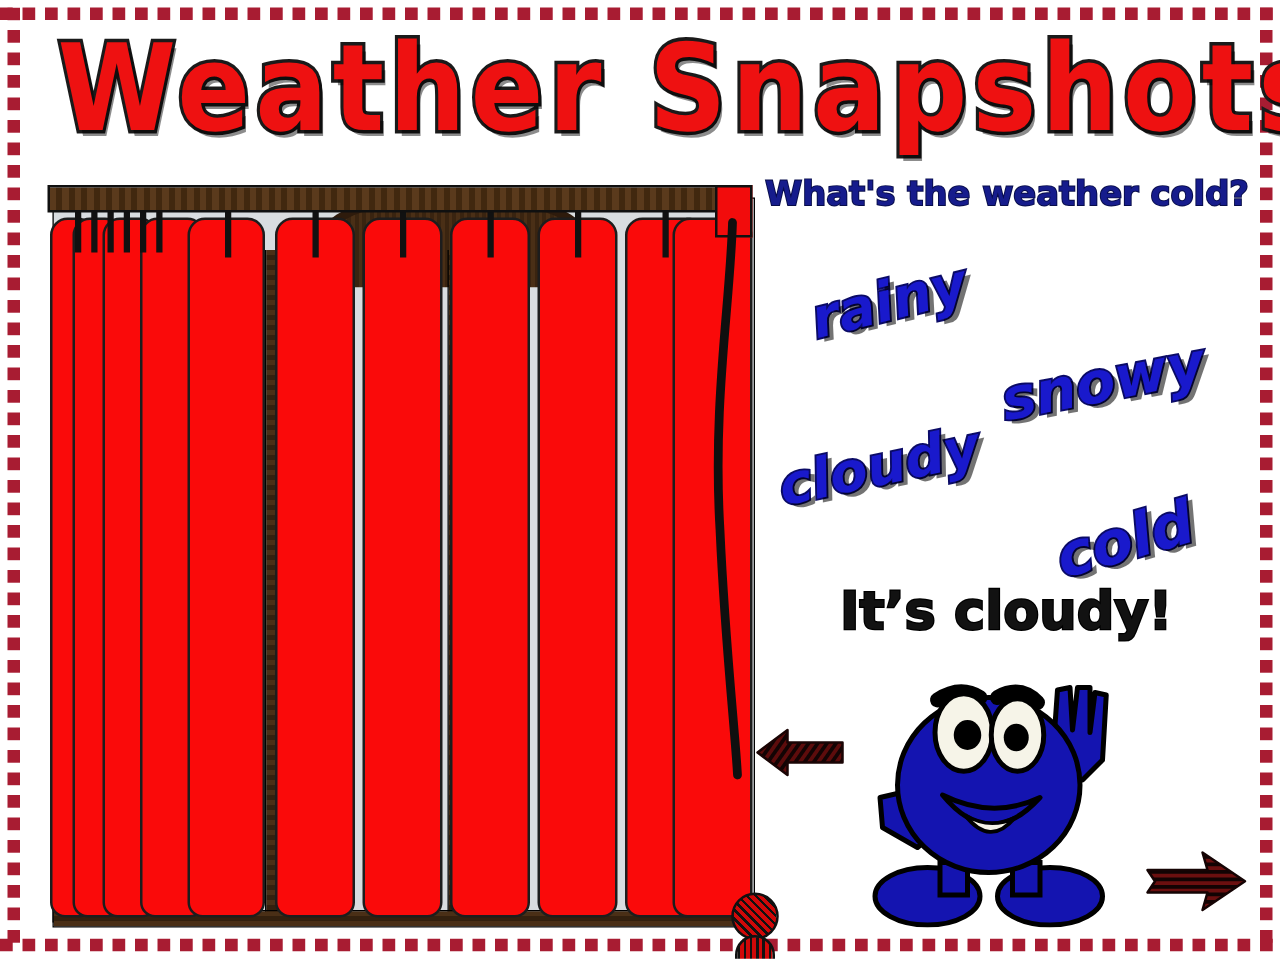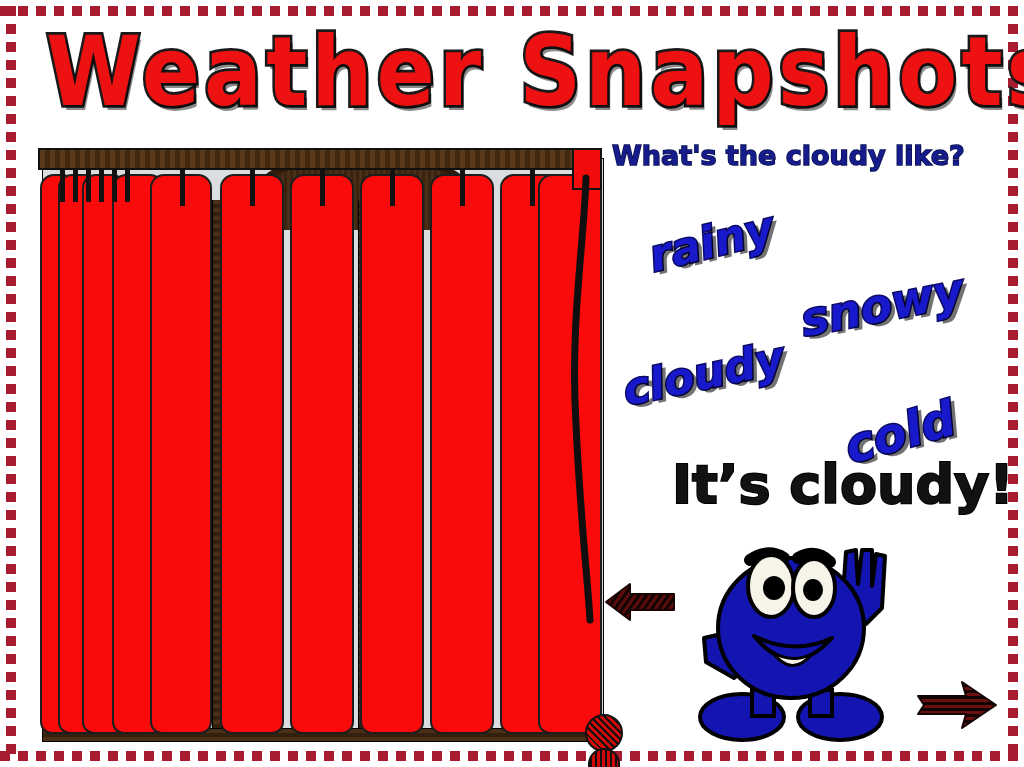--- a/index.html
+++ b/index.html
@@ -191,24 +191,24 @@
     text-shadow: 4px 4px 0 rgba(0,0,0,0.55);
     white-space: nowrap;
   }
   #word-rainy  { left: 648px; top: 216px; font-size: 44px; transform: rotate(-14deg); }
   #word-snowy  { left: 800px; top: 278px; font-size: 46px; transform: rotate(-11deg); }
   #word-cloudy { left: 622px; top: 348px; font-size: 44px; transform: rotate(-12deg); }
   #word-cold   { left: 844px; top: 404px; font-size: 48px; transform: rotate(-16deg); }
 
   .answer {
     position: absolute;
-    left: 672px; top: 453px;
+    left: 672px; top: 464px;
     font-family: "DejaVu Sans", sans-serif;
     font-weight: bold;
-    font-size: 54px;
+    font-size: 42px;
     color: #121212;
     -webkit-text-stroke: 2px #000;
     paint-order: stroke fill;
     white-space: nowrap;
   }
 
   .arrow-hatch-left, .arrow-hatch-right {
     position: absolute;
   }
 </style>
@@ -261,21 +261,21 @@
     <div class="headrail"></div>
     <div class="headrail-cap"></div>
 
     <svg class="cord" viewBox="0 0 110 450">
       <path d="M 78 4 C 76 70, 62 150, 68 250 C 72 340, 80 410, 82 446" stroke="#0f0f0f" stroke-width="7" fill="none" stroke-linecap="round"></path>
     </svg>
     <div class="tassel-ball"></div>
     <div class="tassel-skirt"></div>
   </div>
 
-  <div class="question">What's the cloudy like?</div>
+  <div class="question">What's the weather cold?</div>
 
   <div class="wordbubble" id="word-rainy">rainy</div>
   <div class="wordbubble" id="word-snowy">snowy</div>
   <div class="wordbubble" id="word-cloudy">cloudy</div>
   <div class="wordbubble" id="word-cold">cold</div>
 
   <div class="answer">It’s cloudy!</div>
 
   <svg style="position:absolute;left:690px;top:512px;width:210px;height:230px;" viewBox="0 0 210 230">
     <defs>

